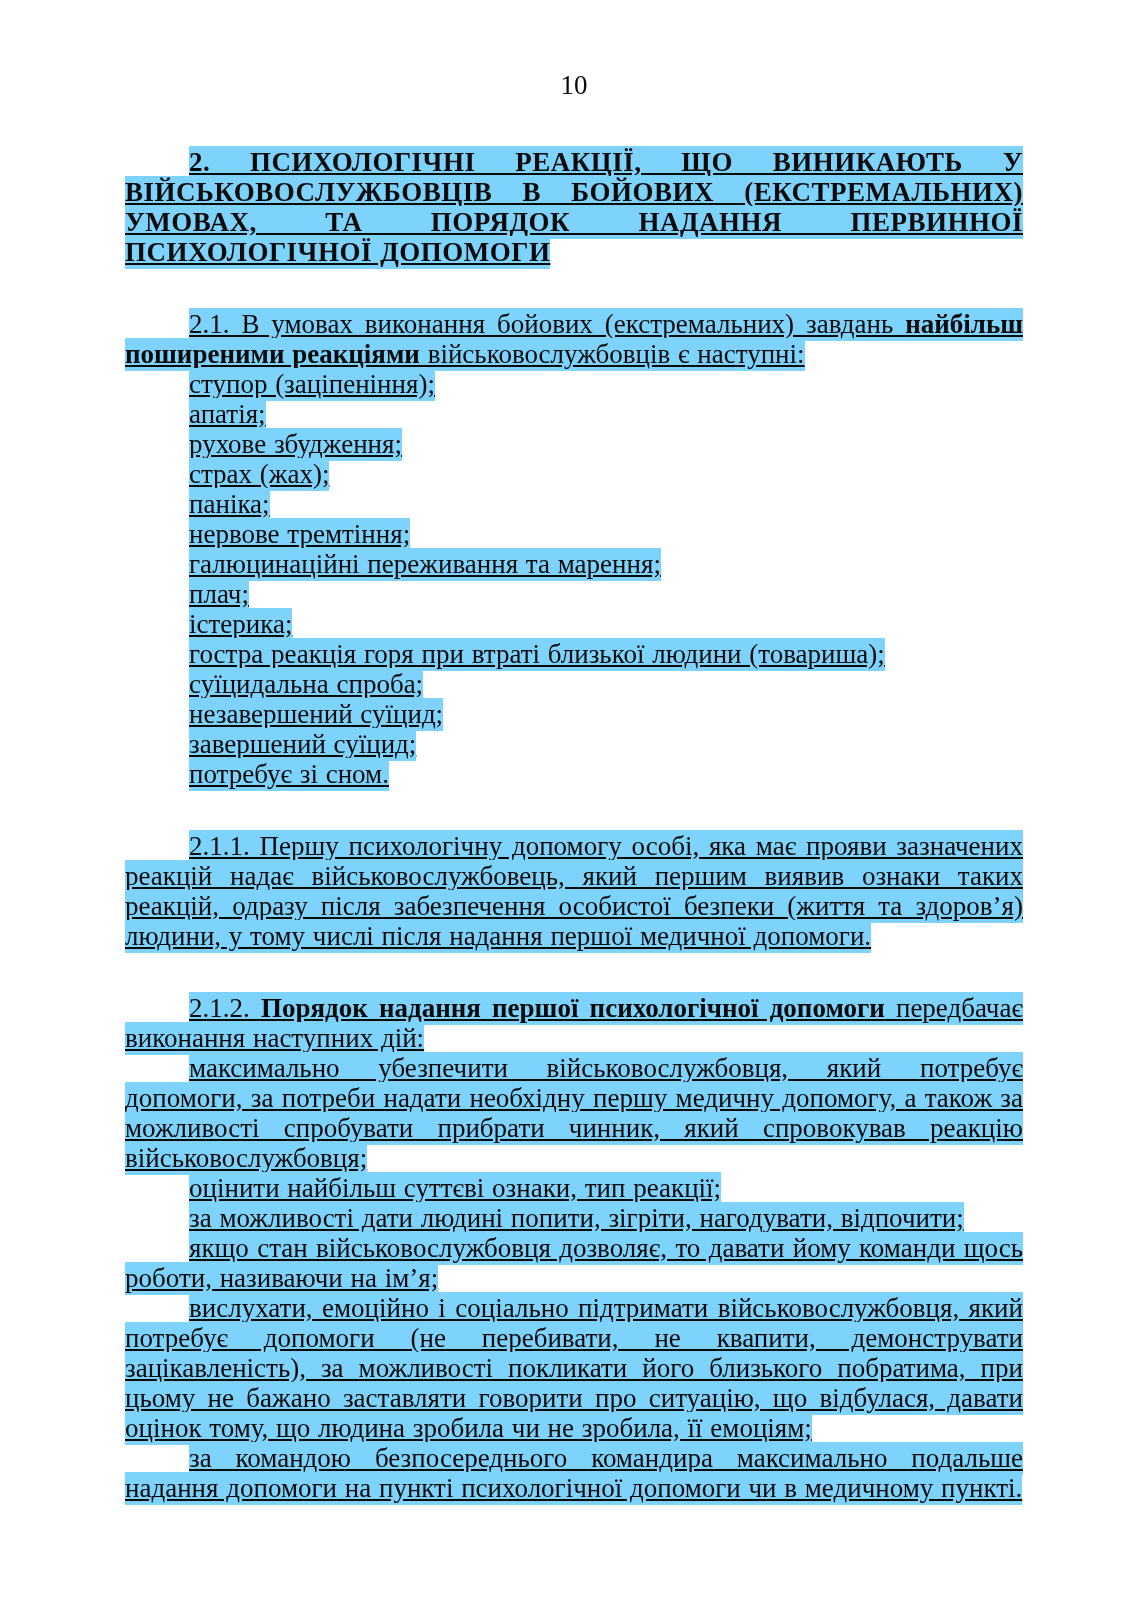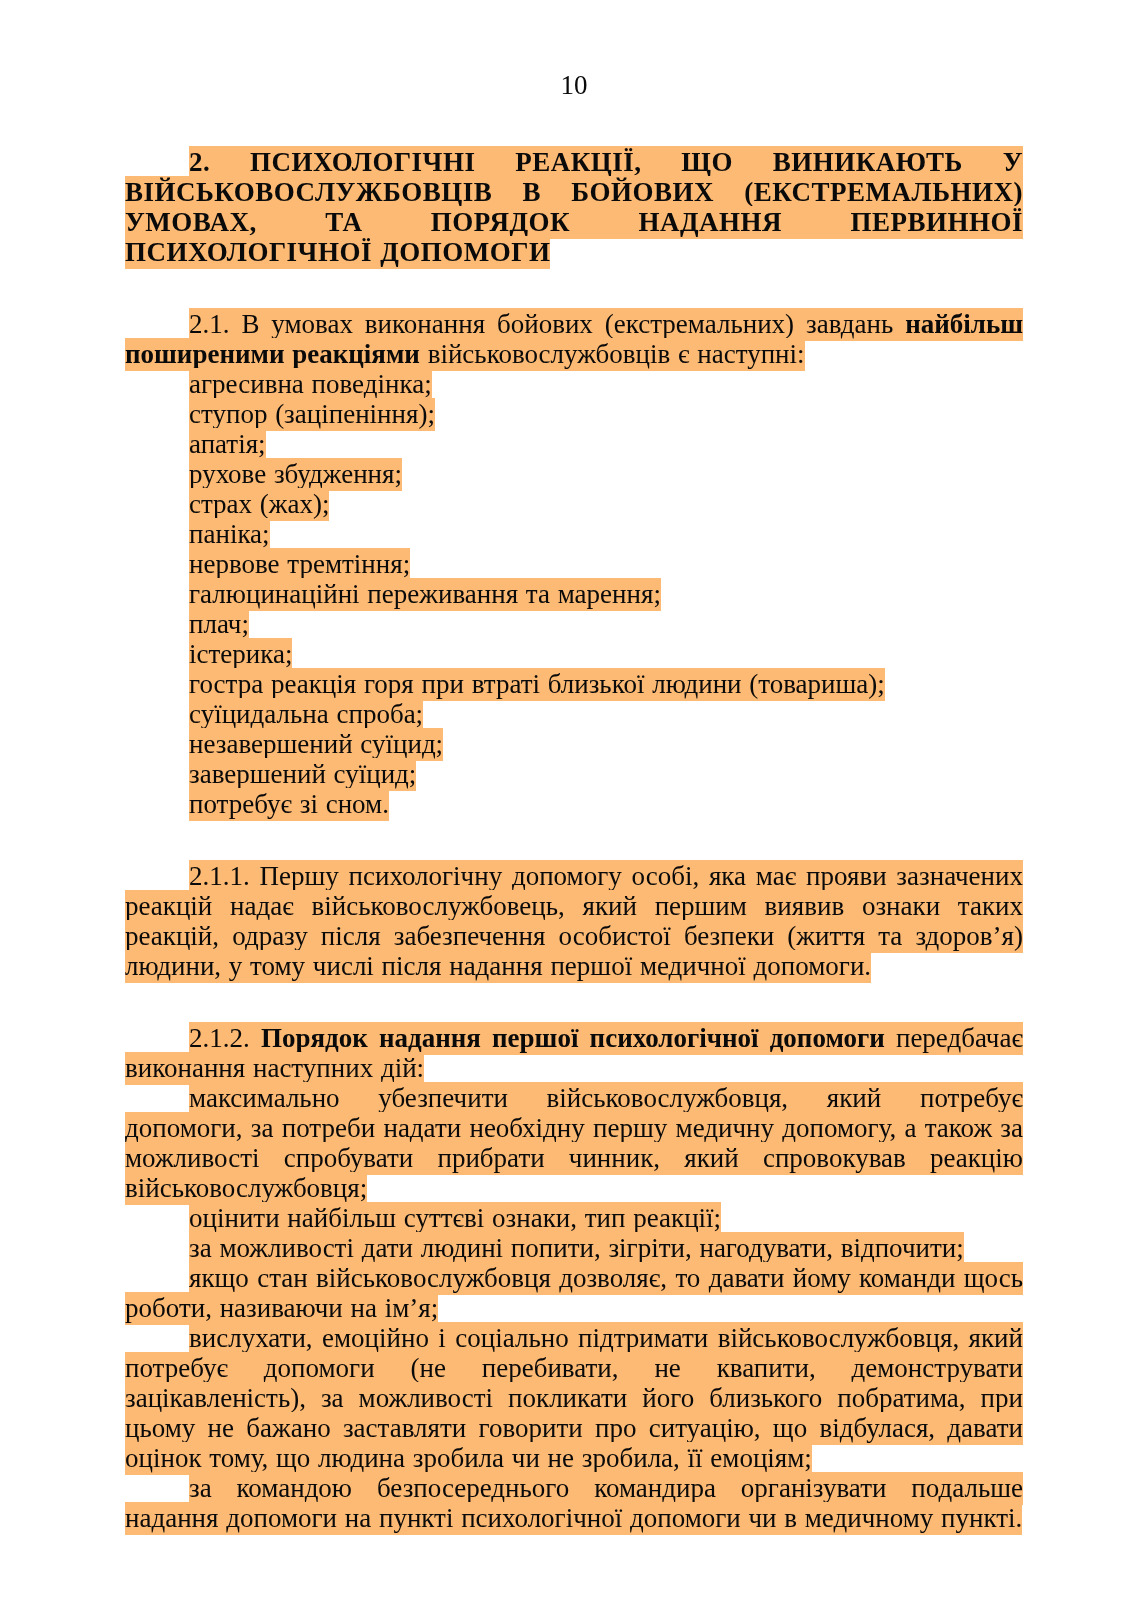--- a/index.html
+++ b/index.html
@@ -45,40 +45,40 @@
   }
   .heading {
     font-weight: bold;
     letter-spacing: 0.5px;
   }
   .gap {
     margin-top: 42px;
   }
   
   .band {
-    background: #fdba74;
+    background: #7dd3fc;
     padding: 1px 0 2px 0;
     -webkit-box-decoration-break: clone;
     box-decoration-break: clone;
+    text-decoration: underline;
   }
   b { font-weight: bold; }
 </style>
 </head>
 <body>
 
 <div class="page">
   <div class="content">
 
     <div class="pagenum">10</div>
 
     <h1 class="para heading"><span class="band"><b>2. ПСИХОЛОГІЧНІ РЕАКЦІЇ, ЩО ВИНИКАЮТЬ У ВІЙСЬКОВОСЛУЖБОВЦІВ В БОЙОВИХ (ЕКСТРЕМАЛЬНИХ) УМОВАХ, ТА ПОРЯДОК НАДАННЯ ПЕРВИННОЇ ПСИХОЛОГІЧНОЇ ДОПОМОГИ</b></span></h1>
 
     <p class="para gap"><span class="band"><span>2.1. В умовах виконання бойових (екстремальних) завдань </span><b>найбільш поширеними реакціями</b><span> військовослужбовців є наступні:</span></span></p>
 
-    <p class="para"><span class="band">агресивна поведінка;</span></p>
     <p class="para"><span class="band">ступор (заціпеніння);</span></p>
     <p class="para"><span class="band">апатія;</span></p>
     <p class="para"><span class="band">рухове збудження;</span></p>
     <p class="para"><span class="band">страх (жах);</span></p>
     <p class="para"><span class="band">паніка;</span></p>
     <p class="para"><span class="band">нервове тремтіння;</span></p>
     <p class="para"><span class="band">галюцинаційні переживання та марення;</span></p>
     <p class="para"><span class="band">плач;</span></p>
     <p class="para"><span class="band">істерика;</span></p>
     <p class="para"><span class="band">гостра реакція горя при втраті близької людини (товариша);</span></p>
@@ -89,16 +89,16 @@
 
     <p class="para gap"><span class="band">2.1.1. Першу психологічну допомогу особі, яка має прояви зазначених реакцій надає військовослужбовець, який першим виявив ознаки таких реакцій, одразу після забезпечення особистої безпеки (життя та здоров’я) людини, у тому числі після надання першої медичної допомоги.</span></p>
 
     <p class="para gap"><span class="band"><span>2.1.2. </span><b>Порядок надання першої психологічної допомоги</b><span> передбачає виконання наступних дій:</span></span></p>
 
     <p class="para"><span class="band">максимально убезпечити військовослужбовця, який потребує допомоги, за потреби надати необхідну першу медичну допомогу, а також за можливості спробувати прибрати чинник, який спровокував реакцію військовослужбовця;</span></p>
     <p class="para"><span class="band">оцінити найбільш суттєві ознаки, тип реакції;</span></p>
     <p class="para"><span class="band">за можливості дати людині попити, зігріти, нагодувати, відпочити;</span></p>
     <p class="para"><span class="band">якщо стан військовослужбовця дозволяє, то давати йому команди щось роботи, називаючи на ім’я;</span></p>
     <p class="para"><span class="band">вислухати, емоційно і соціально підтримати військовослужбовця, який потребує допомоги (не перебивати, не квапити, демонструвати зацікавленість), за можливості покликати його близького побратима, при цьому не бажано заставляти говорити про ситуацію, що відбулася, давати оцінок тому, що людина зробила чи не зробила, її емоціям;</span></p>
-    <p class="para"><span class="band">за командою безпосереднього командира організувати подальше надання допомоги на пункті психологічної допомоги чи в медичному пункті.</span></p>
+    <p class="para"><span class="band">за командою безпосереднього командира максимально подальше надання допомоги на пункті психологічної допомоги чи в медичному пункті.</span></p>
 
   </div>
 </div>
 
 </body></html>

